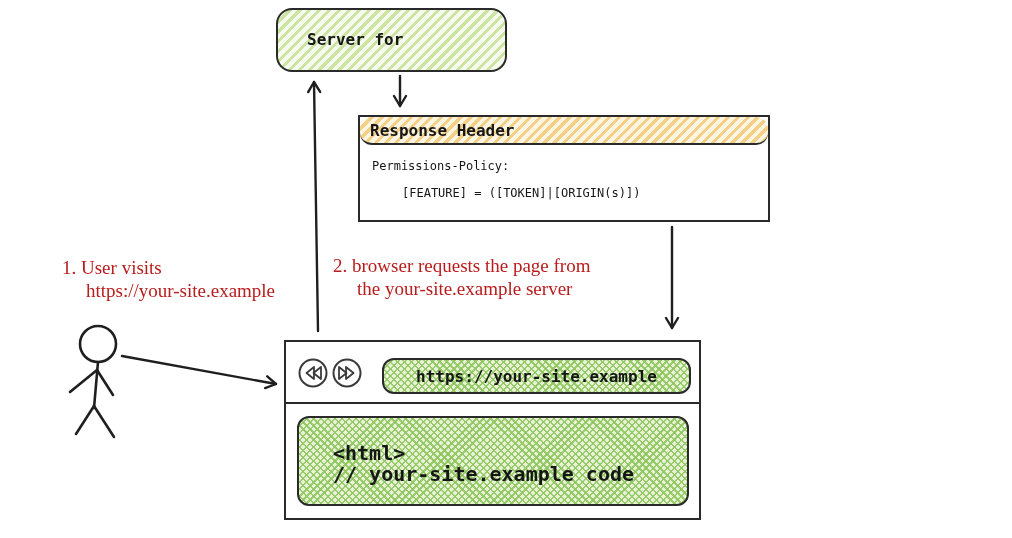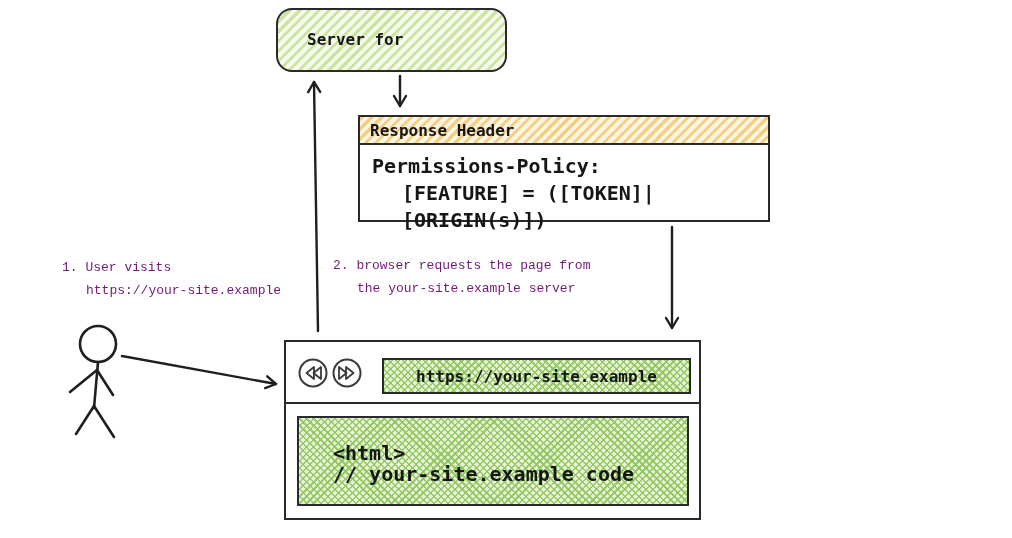--- a/index.html
+++ b/index.html
@@ -1,21 +1,21 @@
 <!DOCTYPE html>
 <html><head>
 <meta charset="utf-8">
 <style>
   html,body{margin:0;padding:0;background:#ffffff;}
   #canvas{
     position:relative;width:1012px;height:538px;background:#ffffff;
     font-family:"DejaVu Sans Mono", monospace;color:#161616;overflow:hidden;
   }
-  .mono{font-family:"DejaVu Sans Mono", monospace;font-weight:bold;}
-  .hand{font-family:Liberation Mono, monospace;font-size:13px;line-height:23px;color:#701a75;}
+  .mono{font-family:"DejaVu Sans Mono", monospace;font-weight:bold;border-radius:12px;}
+  .hand{font-family:Liberation Serif, serif;font-size:19px;line-height:23px;color:#b91c1c;}
 
   
   .hatch-green{
     background-color:#f6fbee;
     background-image:repeating-linear-gradient(135deg,#cde5a3 0 3px,rgba(0,0,0,0) 3px 7px);
     gap:24px;
   }
   .hatch-orange{
     background-color:#fdf5e1;
     background-image:repeating-linear-gradient(135deg,#f4cf86 0 3px,rgba(0,0,0,0) 3px 7px);
@@ -36,21 +36,21 @@
 
   .rh-box{
     position:absolute;left:358px;top:115px;width:412px;height:107px;
     border:2px solid #2a2a2a;background:#ffffff;box-sizing:border-box;
   }
   .rh-title{
     height:28px;border-bottom:2px solid #2a2a2a;box-sizing:border-box;
     display:flex;align-items:center;padding-left:10px;
     font-size:16px;font-weight:bold;
   }
-  .rh-body{padding:8px 0 0 12px;font-size:20px;font-weight:bold;line-height:27px;}
+  .rh-body{padding:8px 0 0 12px;font-size:12px;font-weight:normal;line-height:27px;}
   .rh-line2{padding-left:30px;}
 
   .step{position:absolute;white-space:nowrap;}
   #step1{left:62px;top:256px;}
   #step2{left:333px;top:254px;}
   #step3{left:697px;top:254px;}
   .step .l2{display:block;padding-left:24px;}
 
   .browser{
     position:absolute;left:284px;top:340px;width:417px;height:180px;

